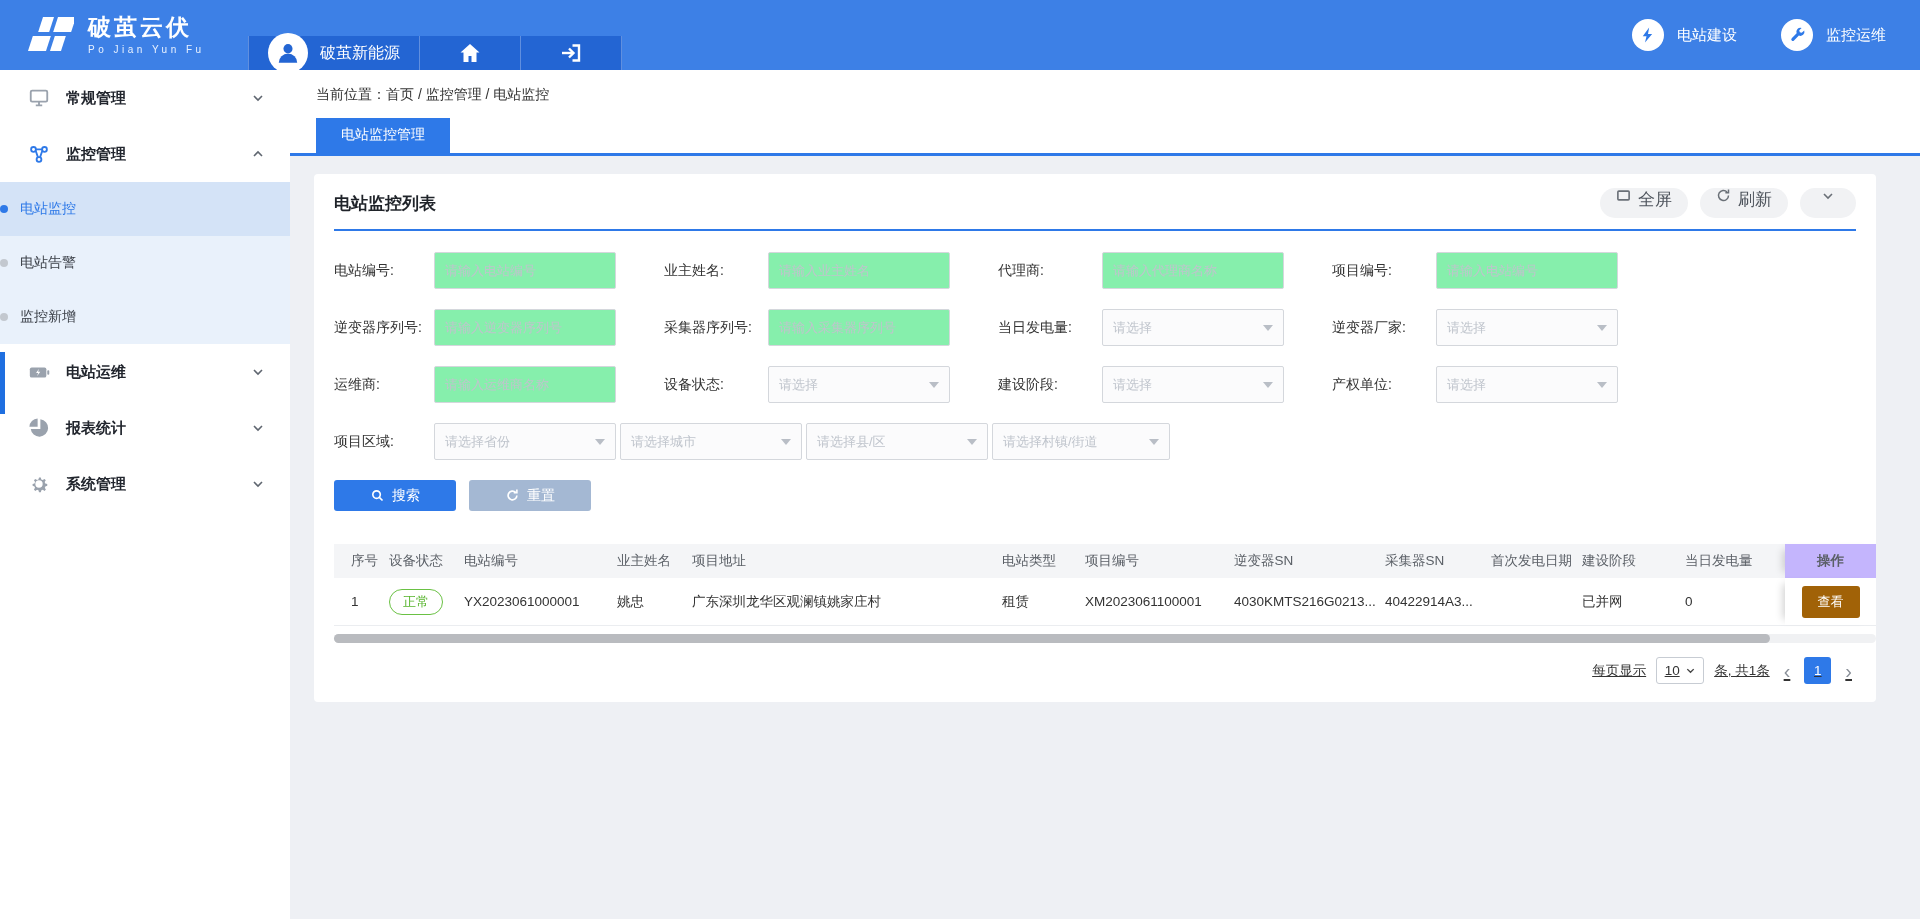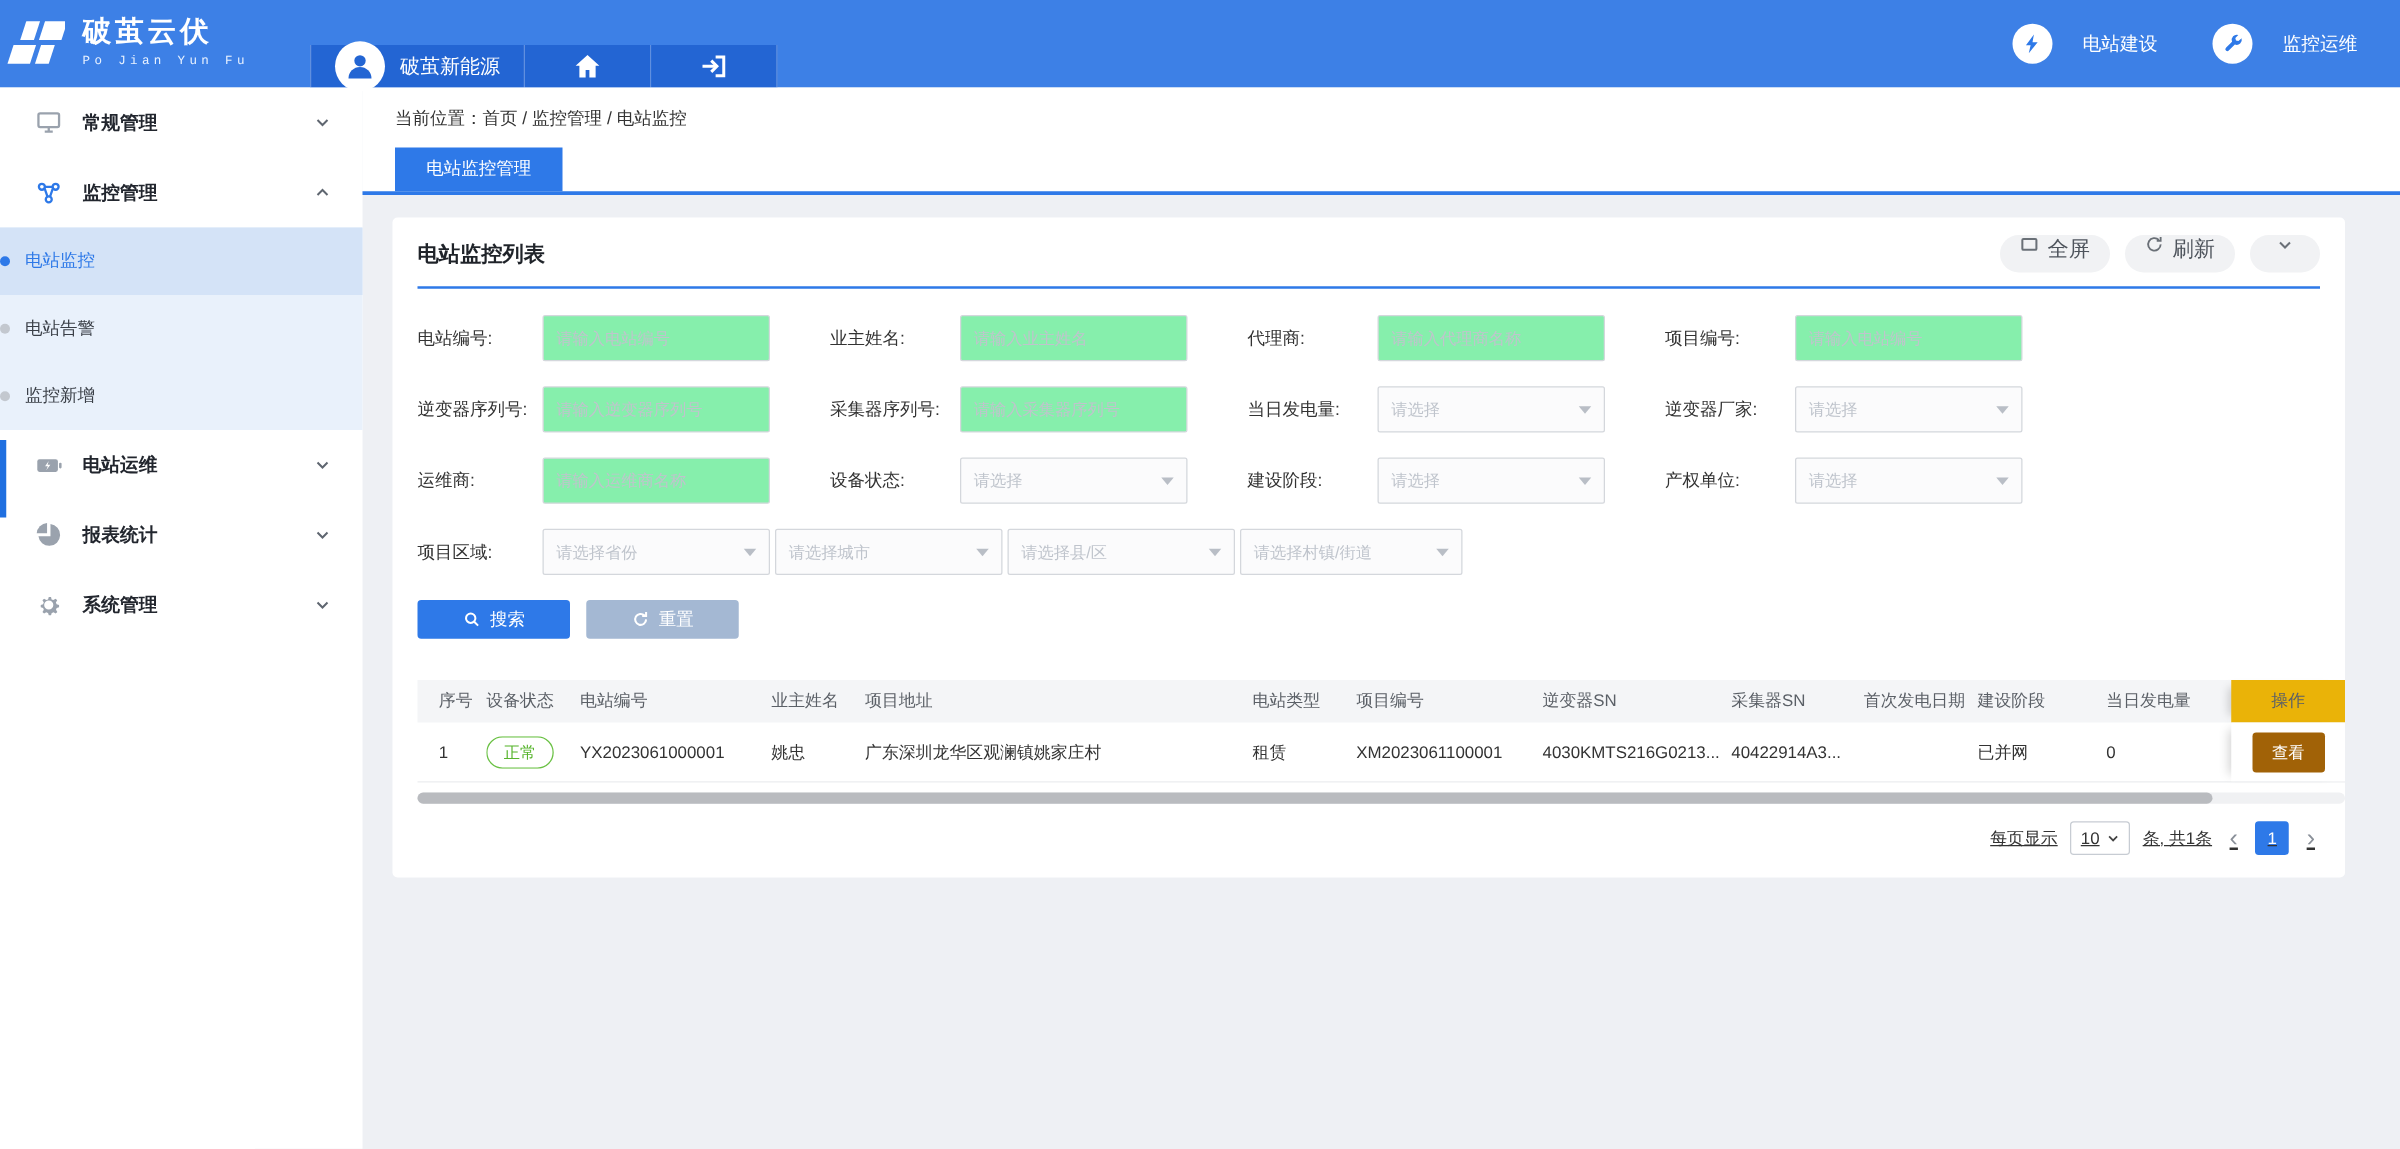--- a/index.html
+++ b/index.html
@@ -2,32 +2,32 @@
 <html><head>
 <meta charset="utf-8">
 <style>
   * { box-sizing: border-box; margin: 0; padding: 0; }
   html,body { width:1920px; height:919px; overflow:hidden;
     font-family:"Liberation Sans","DejaVu Sans",sans-serif; background:#eef0f4; color:#333; }
 
   
   .topbar { position:absolute; top:0; left:0; width:1920px; height:70px;
     background:#3d80e6; display:flex; align-items:stretch; }
-  .logo-area { width:248px; display:flex; align-items:center; gap:14px;font-family:Liberation Mono, monospace; }
+  .logo-area { width:248px; display:flex; align-items:center; padding-left:22px; gap:14px; }
   .logo-mark svg { display:block; }
   .logo-title { color:#fff; font-size:23px; font-weight:bold; letter-spacing:3px; line-height:1.1; }
   .logo-sub { color:#e8f1ff; font-size:10px; letter-spacing:3.5px; margin-top:3px; }
   .tb-section { background:#2365d3; display:flex; align-items:center; justify-content:center;
     border-right:1px solid rgba(255,255,255,.28);margin-top:36px; }
   .tb-user { width:172px; gap:12px; padding:0 10px; border-left:1px solid rgba(255,255,255,.28); }
   .tb-user .uname { color:#fff; font-size:16px; }
   .tb-btn { width:101px; cursor:pointer; }
   .tb-spacer { flex:1; }
   .tb-right { display:flex; align-items:center; gap:44px; padding-right:34px; }
-  .tb-right .nav-item { display:flex; align-items:center; gap:24px; cursor:pointer; }
+  .tb-right .nav-item { display:flex; align-items:center; gap:13px; cursor:pointer; }
   .tb-right .nav-item span.lbl { color:#fff; font-size:15px; }
   .icon-circle { width:32px; height:32px; border-radius:50%; background:#fff;
     display:flex; align-items:center; justify-content:center; }
   .avatar { width:40px; height:40px; border-radius:50%; background:#fff;
     display:flex; align-items:center; justify-content:center; }
 
   
   .sidebar { position:absolute; top:70px; left:0; width:290px; height:849px; background:#fff; }
   .side-item { height:56px; display:flex; align-items:center; padding-left:28px; gap:16px;
     font-size:15px; font-weight:bold; color:#22262e; position:relative; cursor:pointer; }
@@ -85,21 +85,21 @@
   .table { margin-top:33px; width:1542px; font-size:13.5px; }
   .t-row { display:flex; align-items:center; }
   .t-head { background:#f4f5f7; height:34px; color:#5b6067; }
   .t-body { height:48px; border-bottom:1px solid #ebedf0; color:#333; }
   .tc { flex:none; padding-right:6px; white-space:nowrap; overflow:hidden; }
   .c0{width:55px; padding-left:17px;} .c1{width:75px;} .c2{width:153px;} .c3{width:75px;}
   .c4{width:310px;} .c5{width:83px;} .c6{width:149px;} .c7{width:151px;} .c8{width:106px;}
   .c9{width:91px;} .c10{width:103px;} .c11{width:100px;}
   .c-op { width:91px; text-align:center; align-self:stretch; display:flex; align-items:center;
     justify-content:center; box-shadow:-8px 0 8px -6px rgba(0,0,0,.18); }
-  .t-head .c-op { background:#eab308; }
+  .t-head .c-op { background:#c4b5fd;font-weight:bold; }
   .t-body .c-op { background:#fff; }
   .status-pill { display:inline-block; border:1px solid #6ac144; color:#58b52e;
     border-radius:13px; padding:3px 13px; font-size:13px; }
   .view-btn { background:#a16207; color:#fff; border:none; border-radius:3px;
     padding:7px 16px; font-size:13px; cursor:pointer; font-family:inherit; }
 
   .h-scroll { margin-top:8px; width:1542px; height:9px; background:#f0f1f3; border-radius:5px; position:relative; }
   .h-thumb { position:absolute; left:0; top:0; height:9px; width:1436px; background:#b9bbbf; border-radius:5px; cursor:pointer; }
 
   

